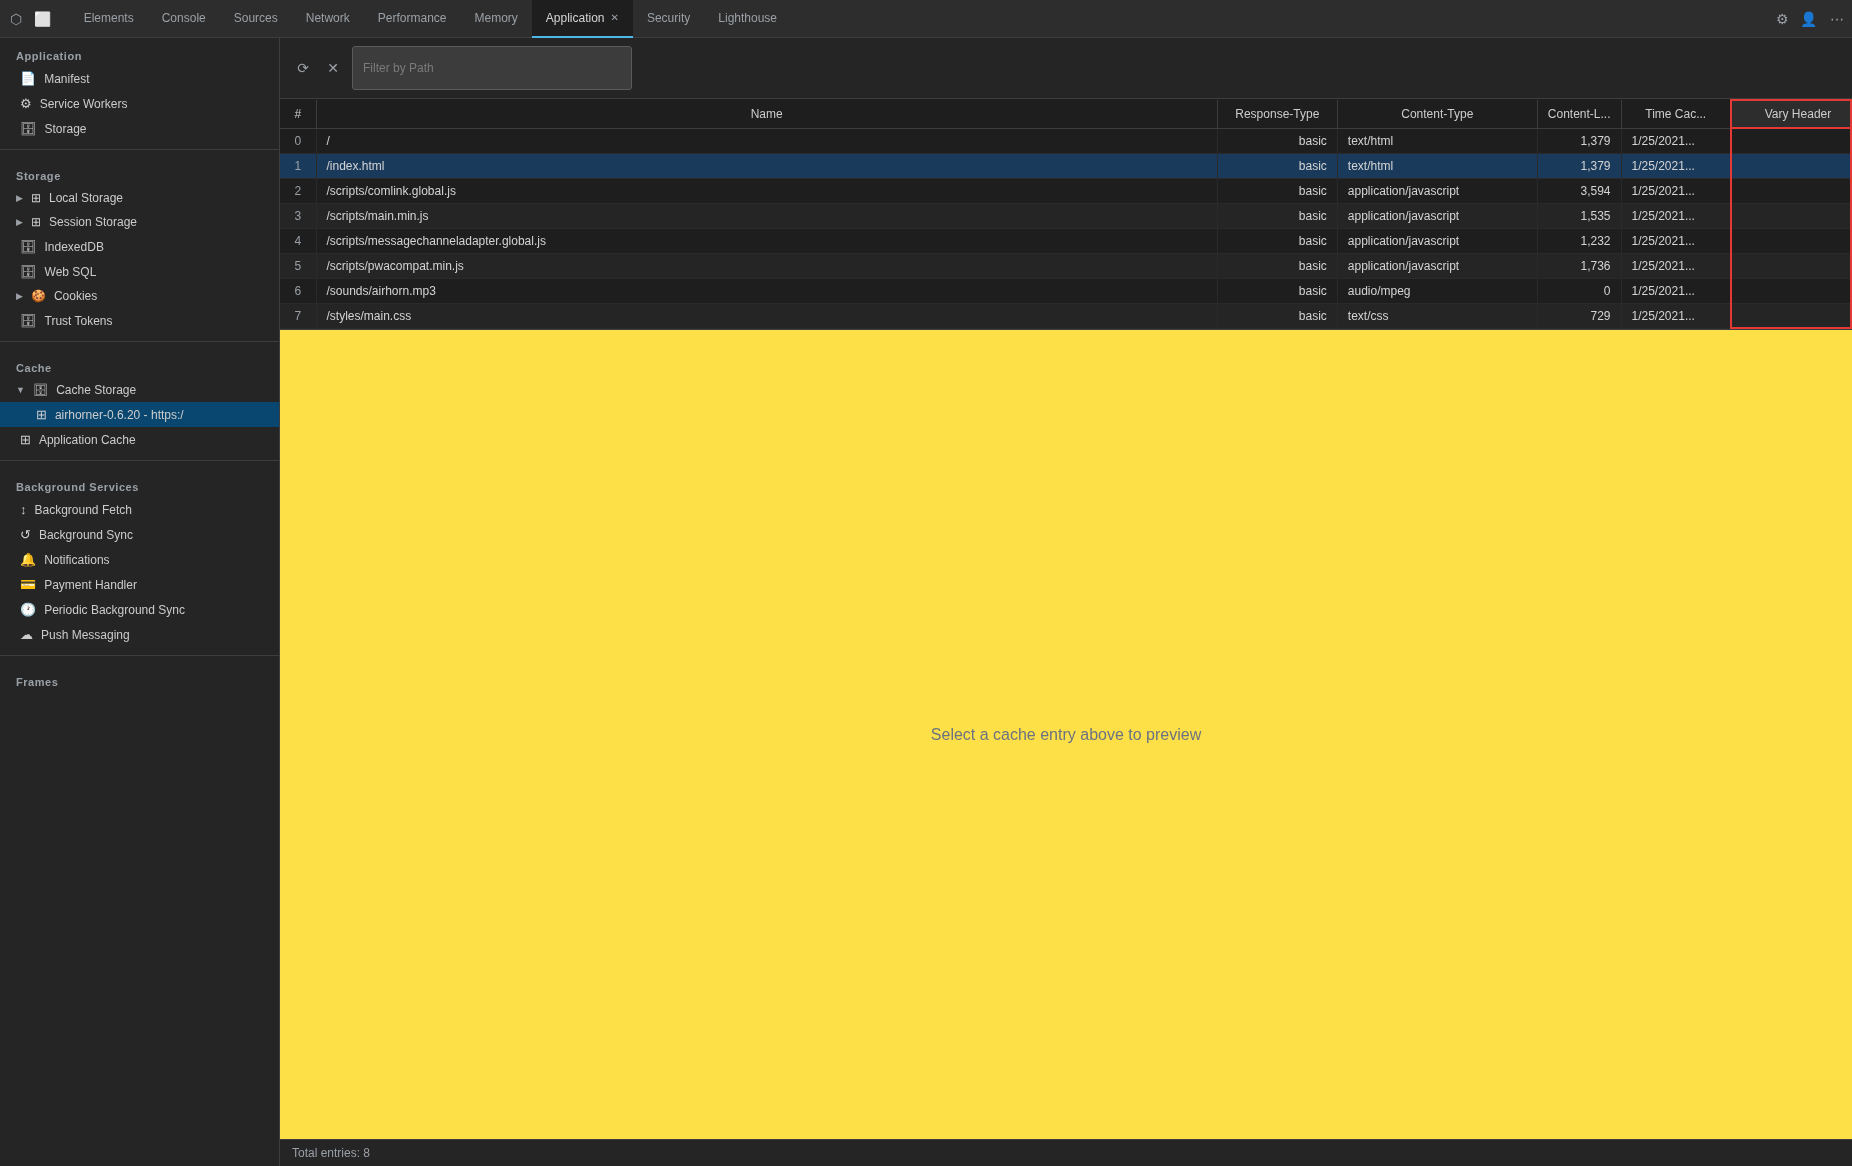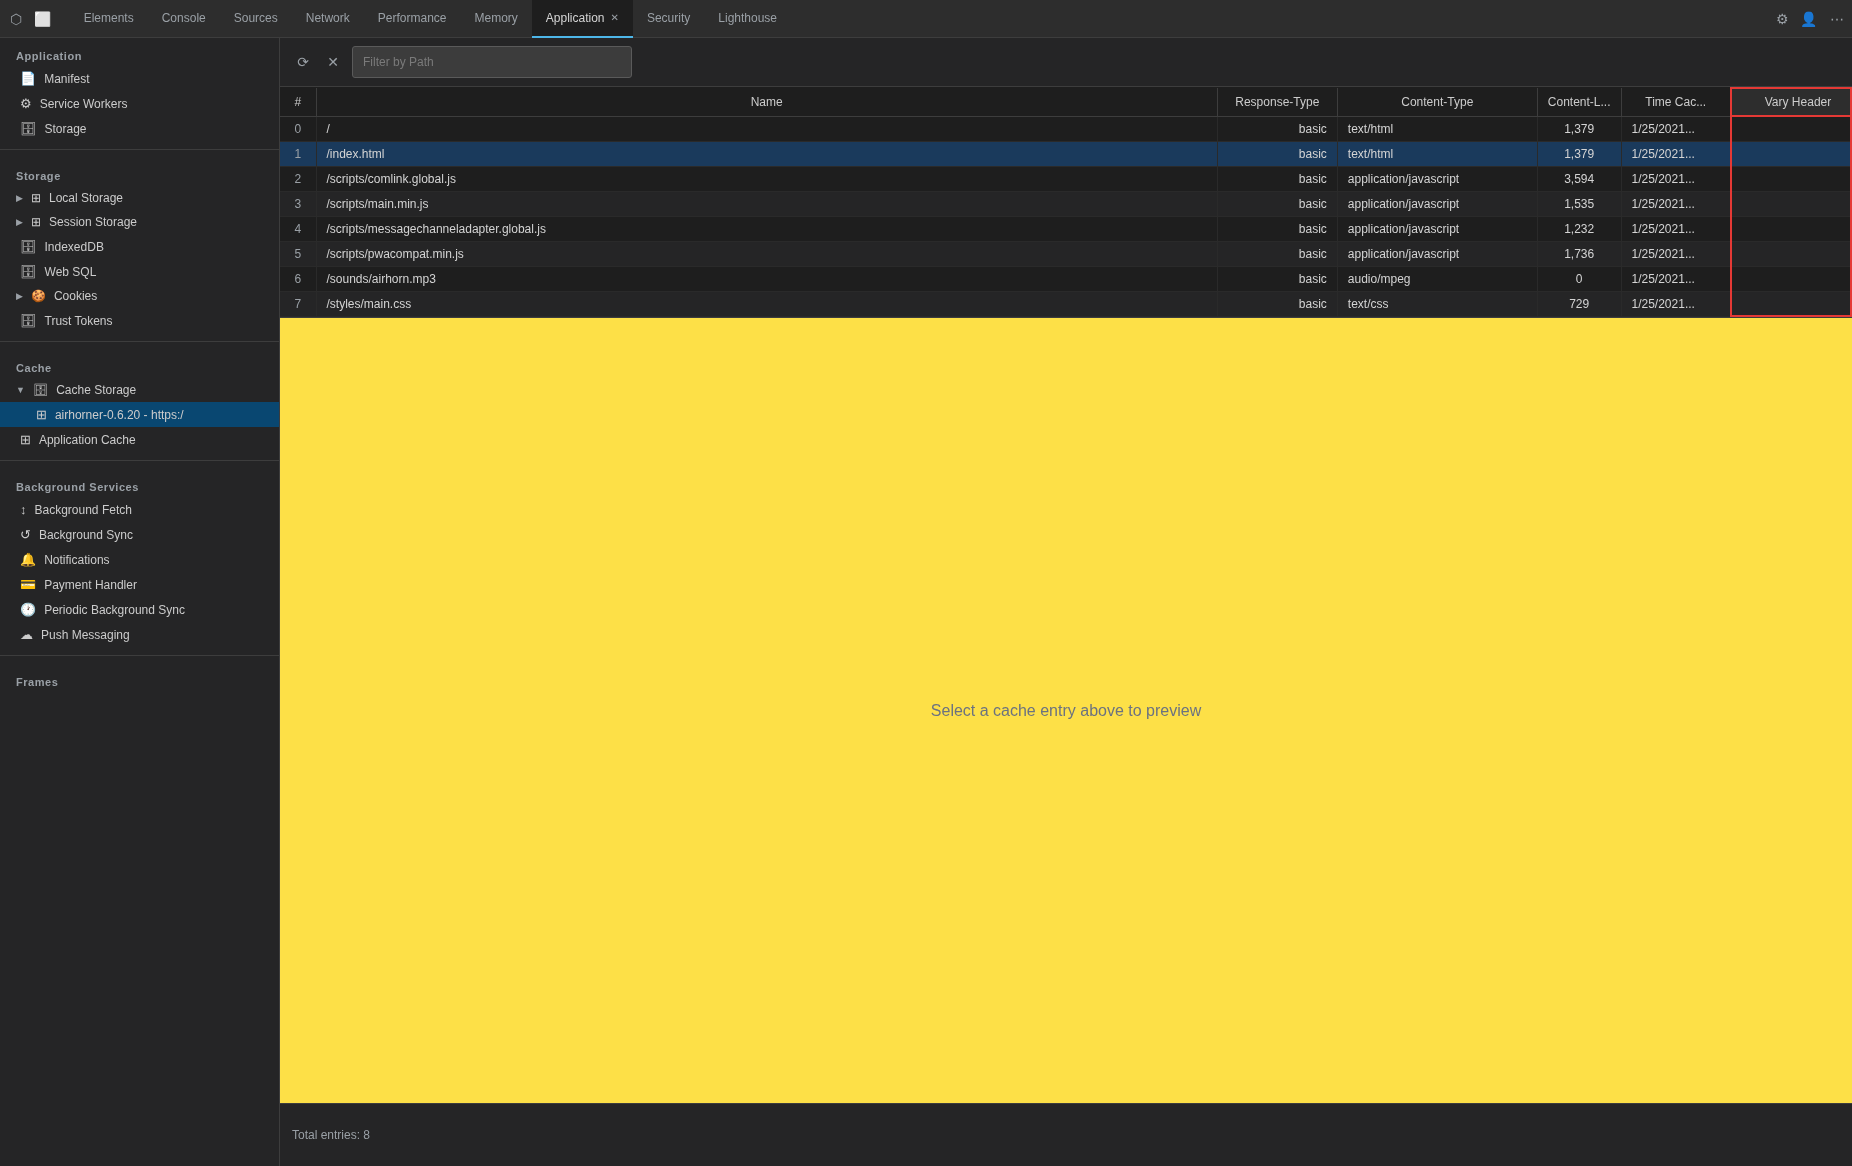--- a/index.html
+++ b/index.html
@@ -148,21 +148,21 @@
       background: transparent;
       color: #9aa0a6;
       cursor: pointer;
       font-size: 14px;
       border-radius: 3px;
     }
     .filter-input {
       background: #3c3c3c;
       border: 1px solid #5a5a5a;
       color: #cccccc;
-      padding: 8px 10px;
+      padding: 14px 10px;
       font-size: 12px;
       border-radius: 3px;
       width: 280px;
       outline: none;
     }
     .filter-input::placeholder { color: #7a7a7a; }
 
     
     .table-container {
       flex: 0 0 auto;
@@ -206,21 +206,21 @@
     td {
       padding: 5px 10px;
       border-bottom: 1px solid #2a2a2a;
       border-right: 1px solid #2a2a2a;
       white-space: nowrap;
       color: #d4d4d4;
     }
     td:last-child { border-right: none; }
     td.col-number { text-align: center; color: #9aa0a6; }
     td.col-response { text-align: right; }
-    td.col-content-l { text-align: center; }
+    td.col-content-l { text-align: right; }
 
     tr:nth-child(odd) { background: #1e1e1e; }
     tr:nth-child(even) { background: #252526; }
     tr:nth-child(2) { background: #1a3a5c; }
 
     .vary-col-cell {
       border-left: 2px solid #e53935;
       border-right: 2px solid #e53935;
     }
     th.vary-header {
@@ -238,21 +238,21 @@
       display: flex;
       align-items: center;
       justify-content: center;
       color: #6b7280;
       font-size: 16px;
       min-height: 200px;
     }
 
     
     .footer {
-      padding: 24px 12px;
+      padding: 6px 12px;
       background: #252526;
       border-top: 1px solid #3d3d3d;
       color: #9aa0a6;
       font-size: 12px;
       flex-shrink: 0;
     }
 
     
     ::-webkit-scrollbar { width: 8px; height: 8px; }
     ::-webkit-scrollbar-track { background: #1e1e1e; }

